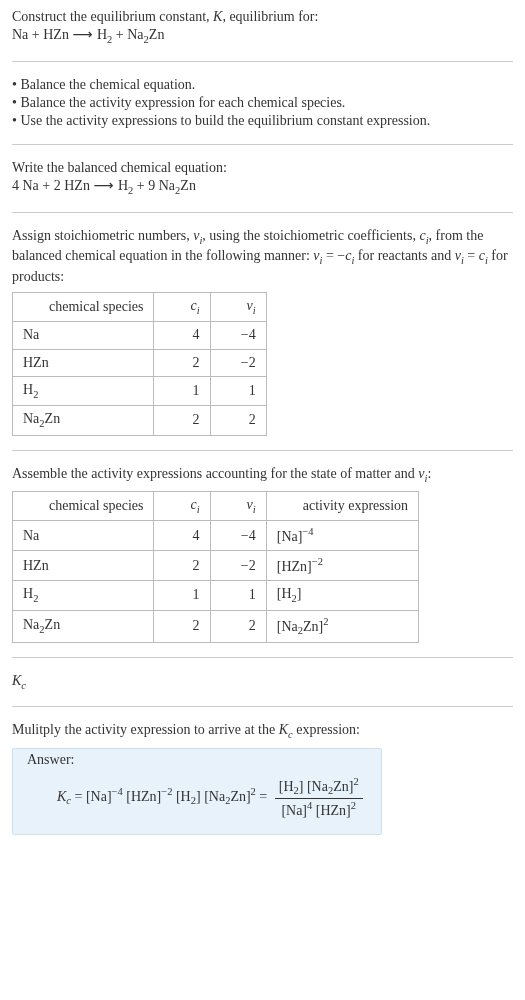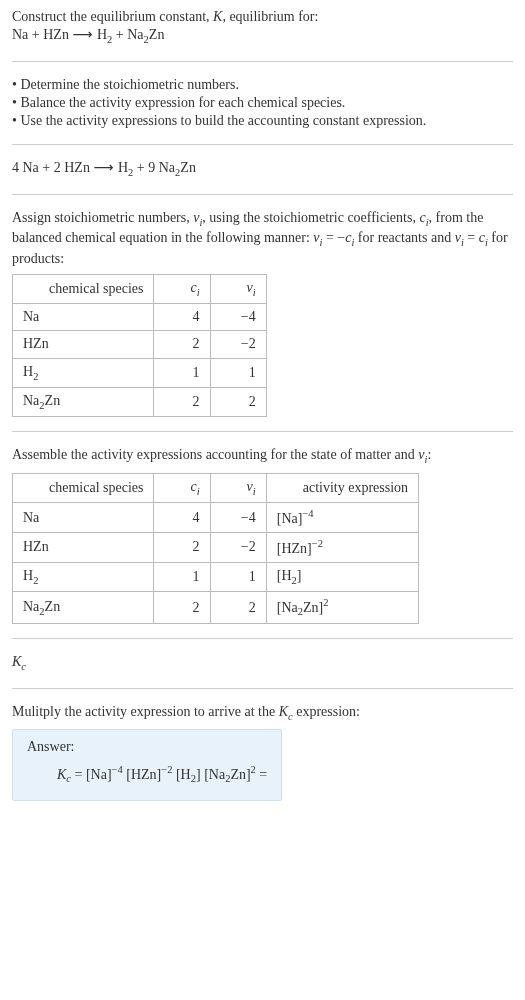--- a/index.html
+++ b/index.html
@@ -33,21 +33,21 @@
     text-align: left;
     font-weight: normal;
   }
   th { font-weight: normal; padding-left: 36px; }
   .num { text-align: right; }
 
   .answerbox {
     background: #e8f2fb;
     border: 1px solid #cfe0ef;
     border-radius: 2px;
-    padding: 8px 14px 14px 14px;
+    padding: 2px 14px 14px 14px;
     margin-top: 6px;
     width: fit-content;
   }
   .frac {
     display: inline-block;
     vertical-align: middle;
     text-align: center;
     margin: 0 4px;
   }
   .frac .top, .frac .bot {
@@ -65,28 +65,29 @@
   <span>Na + HZn</span>
   <span class="arrow">⟶</span>
   <span>
     <span>H</span><span class="sub">2</span><span> + Na</span><span class="sub">2</span><span>Zn</span>
   </span>
 </div>
 
 <hr>
 
 <div>
-  <div>• Determine the stoichiometric numbers.</div>
+  <div>• Balance the chemical equation.</div>
   <div>• Balance the activity expression for each chemical species.</div>
-  <div>• Use the activity expressions to build the accounting constant expression.</div>
+  <div>• Use the activity expressions to build the equilibrium constant expression.</div>
 </div>
 
 <hr>
 
 <div>
+  <div>Write the balanced chemical equation:</div>
   <span>4 Na + 2 HZn</span>
   <span class="arrow">⟶</span>
   <span>
     <span>H</span><span class="sub">2</span><span> + 9 Na</span><span class="sub">2</span><span>Zn</span>
   </span>
 </div>
 
 <hr>
 
 <div>
@@ -173,14 +174,22 @@
 <hr>
 
 <div>
   <span>Mulitply the activity expression to arrive at the </span><span class="it">K</span><span class="sub it">c</span><span> expression:</span>
 </div>
 
 <div class="answerbox">
   <div>Answer:</div>
   <div style="padding-left:30px; padding-top:6px;">
     <span class="it">K</span><span class="sub it">c</span><span> = </span><span>[Na]</span><span class="sup">−4</span><span> [HZn]</span><span class="sup">−2</span><span> [H</span><span class="sub">2</span><span>]</span><span> [Na</span><span class="sub">2</span><span>Zn]</span><span class="sup">2</span><span> = </span>
+    <span class="frac">
+      <span class="top">
+        <span>[H</span><span class="sub">2</span><span>]</span><span> [Na</span><span class="sub">2</span><span>Zn]</span><span class="sup">2</span>
+      </span>
+      <span class="bot">
+        <span>[Na]</span><span class="sup">4</span><span> [HZn]</span><span class="sup">2</span>
+      </span>
+    </span>
   </div>
 </div>
 
 </body></html>

